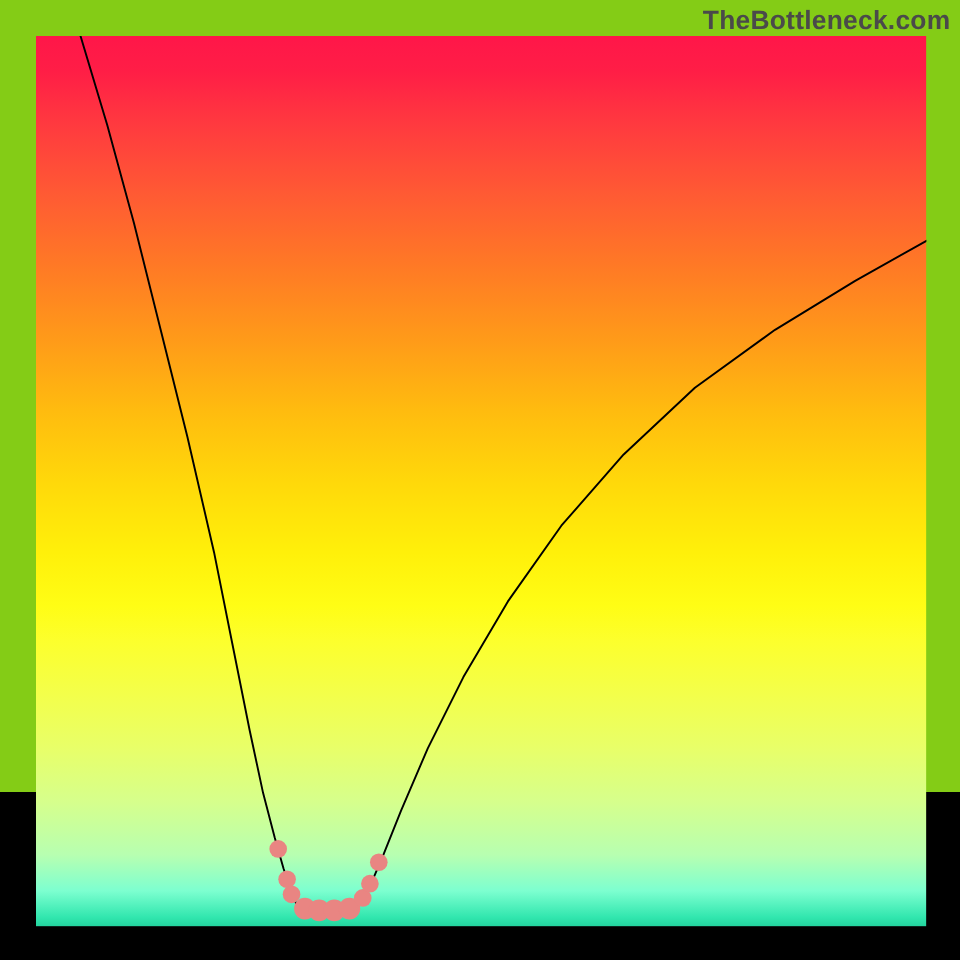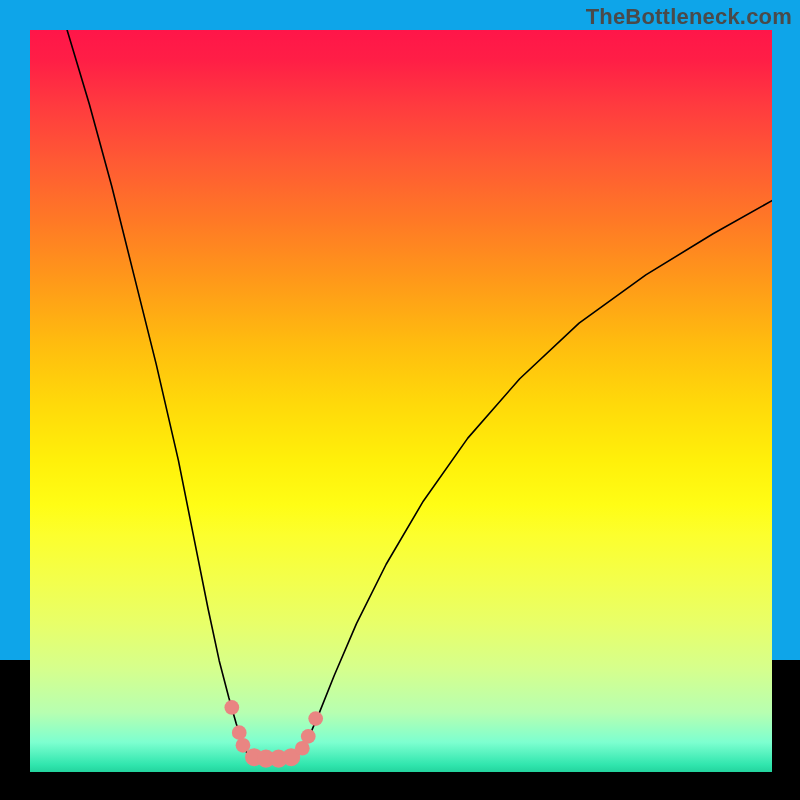--- a/index.html
+++ b/index.html
@@ -8,21 +8,21 @@
     width: 800px;
     height: 800px;
     overflow: hidden;
     background: #000;
     font-family: Arial, Helvetica, sans-serif;
   }
   .frame {
     position: absolute;
     left: 0; top: 0;
     width: 800px; height: 660px;
-    background: #0ea5e9;
+    background: #84cc16;
   }
   .plot {
     position: absolute;
     left: 30px; top: 30px;
     width: 742px; height: 742px;
     overflow: hidden;
   }
   .gradient {
     position: absolute;
     left: 0; top: 0; right: 0; bottom: 0;

